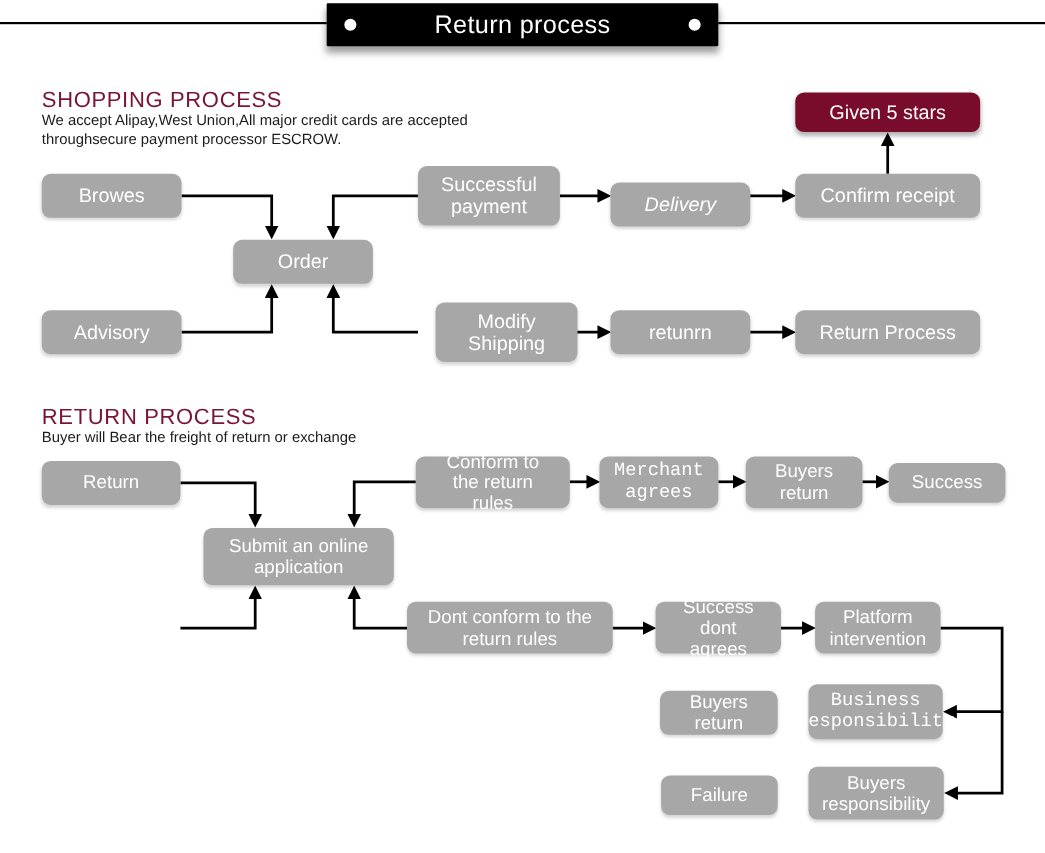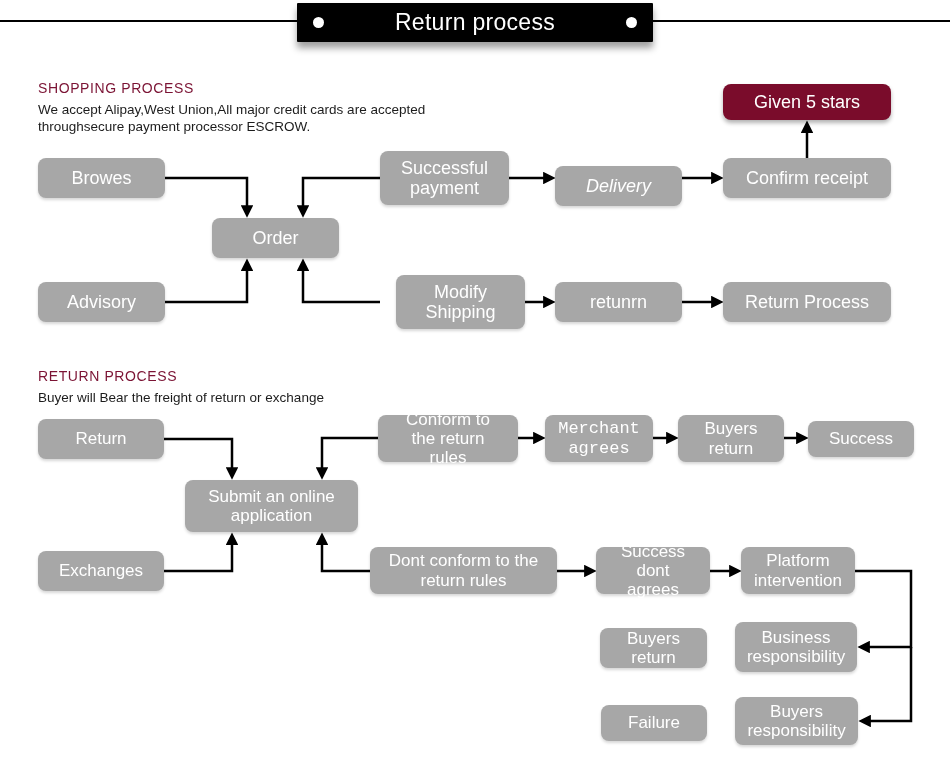--- a/index.html
+++ b/index.html
@@ -10,21 +10,21 @@
   .rule{position:absolute;top:20px;height:2px;background:#000;}
   .rule.left{left:0;width:297px;}
   .rule.right{left:653px;width:297px;}
   .banner{position:absolute;left:297px;top:3px;width:356px;height:39px;background:#000;
           display:flex;align-items:center;justify-content:space-between;padding:0 16px;
           box-sizing:border-box;border-radius:1px;box-shadow:0 6px 7px rgba(0,0,0,.38);}
   .banner .dot{width:11px;height:11px;border-radius:50%;background:#fff;flex:0 0 auto;}
   .banner .title{color:#fff;font-size:23px;letter-spacing:.3px;}
 
   
-  .sec-head{position:absolute;left:38px;color:#7b1334;font-size:14px;letter-spacing:.6px;}
+  .sec-head{position:absolute;left:38px;color:#7b1334;font-size:20px;letter-spacing:.6px;}
   .sec-desc{position:absolute;left:38px;color:#1c1c1c;font-size:13.5px;line-height:17px;}
 
   
   .node{position:absolute;background:#a7a7a7;border-radius:8px;color:#fff;
         display:flex;align-items:center;justify-content:center;text-align:center;
         line-height:1.12;box-shadow:0 2px 3px rgba(0,0,0,.16);font-size:18px;box-sizing:border-box;padding:2px 16px;}
   .node.maroon{background:#7a0c2b;box-shadow:0 3px 4px rgba(0,0,0,.3);}
   .node.rs{font-size:17px;}
 
   
@@ -44,21 +44,21 @@
   .n-conform{left:378px;top:415px;width:140px;height:47px;font-size:16.5px;}
   .n-magree{left:545px;top:415px;width:108px;height:47px;font-family:Liberation Mono, monospace;}
   .n-breturn-top{left:678px;top:415px;width:106px;height:47px;}
   .n-success{left:808px;top:421px;width:106px;height:36px;}
   .n-submit{left:185px;top:480px;width:173px;height:52px;}
   .n-exchanges{left:38px;top:551px;width:126px;height:40px;}
   .n-dontconform{left:370px;top:547px;width:187px;height:47px;font-size:16.5px;}
   .n-mdont{left:596px;top:547px;width:114px;height:47px;font-size:16.5px;}
   .n-platform{left:741px;top:547px;width:114px;height:47px;font-size:16.5px;}
   .n-breturn-bot{left:600px;top:628px;width:107px;height:40px;}
-  .n-bizresp{left:735px;top:622px;width:122px;height:50px;font-size:16.5px;}
+  .n-bizresp{left:735px;top:622px;width:122px;height:50px;font-size:16.5px;font-family:Liberation Mono, monospace;}
   .n-failure{left:601px;top:705px;width:106px;height:36px;}
   .n-buyresp{left:735px;top:697px;width:123px;height:48px;font-size:16.5px;}
 
   
   svg.wires{position:absolute;left:0;top:0;pointer-events:none;}
   .edge{fill:none;stroke:#000;stroke-width:2.5;}
 </style>
 </head>
 <body>
 
@@ -121,21 +121,20 @@
   <div class="node n-modify">Modify Shipping</div>
   <div class="node n-retunrn">retunrn</div>
   <div class="node n-returnprocess">Return Process</div>
 
   <div class="node rs n-return">Return</div>
   <div class="node rs n-conform">Conform to the return rules</div>
   <div class="node rs n-magree">Merchant agrees</div>
   <div class="node rs n-breturn-top">Buyers return</div>
   <div class="node rs n-success">Success</div>
   <div class="node rs n-submit">Submit an online application</div>
-  <div class="node rs n-exchanges">Exchanges</div>
   <div class="node rs n-dontconform">Dont conform to the return rules</div>
   <div class="node rs n-mdont">Success dont agrees</div>
   <div class="node rs n-platform">Platform intervention</div>
   <div class="node rs n-breturn-bot">Buyers return</div>
   <div class="node rs n-bizresp">Business responsibility</div>
   <div class="node rs n-failure">Failure</div>
   <div class="node rs n-buyresp">Buyers responsibility</div>
 
 </div>
 

